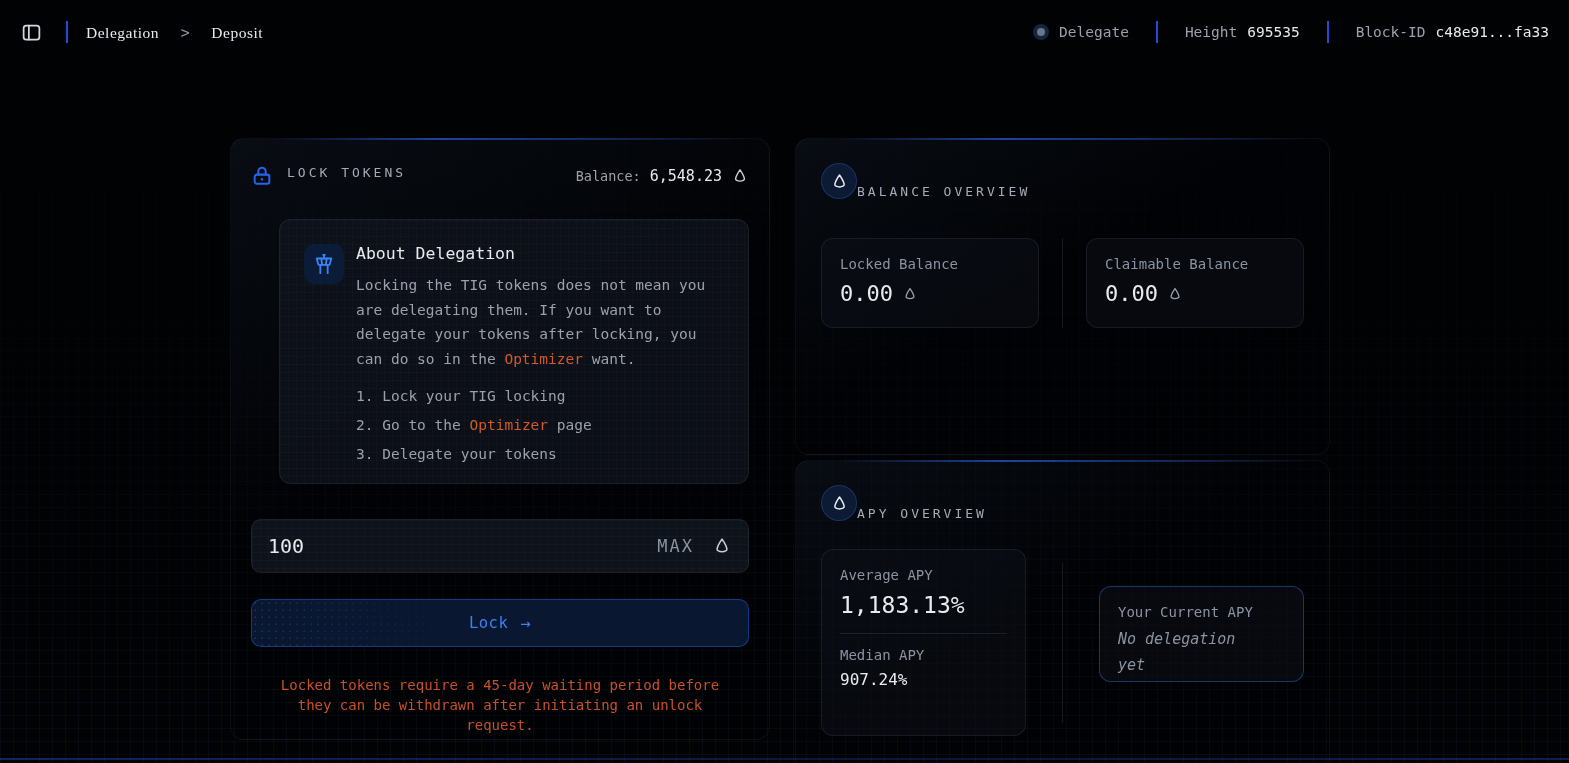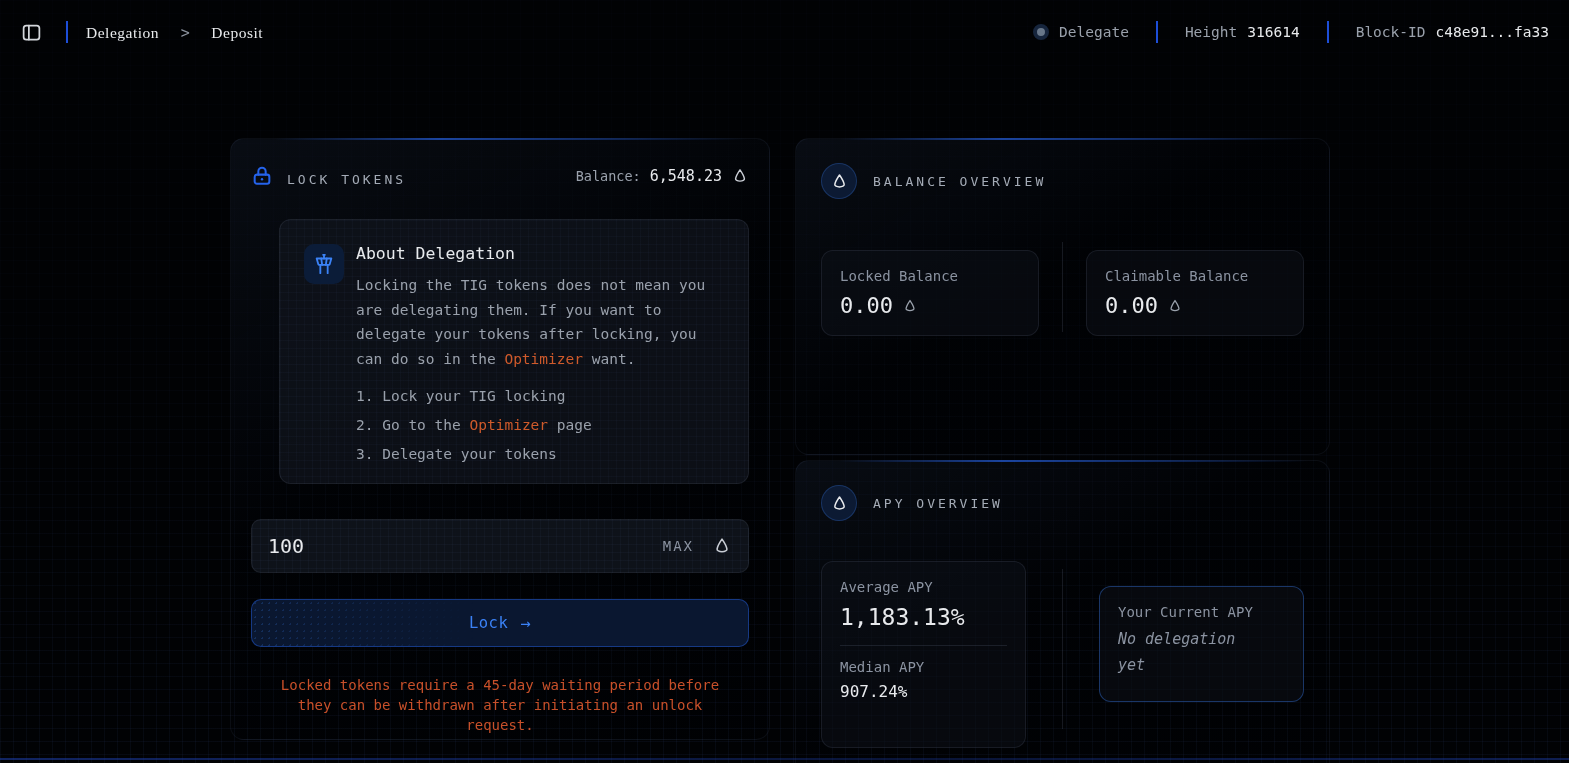--- a/index.html
+++ b/index.html
@@ -42,21 +42,21 @@
     background:linear-gradient(150deg, rgba(22,30,46,.38), rgba(4,7,12,.12) 45%, rgba(2,4,8,.05));
     border:1px solid rgba(95,115,155,.10); }
   .card::before{ content:""; position:absolute; top:-1px; left:8%; right:4%; height:2px; border-radius:2px;
     background:linear-gradient(90deg, transparent, rgba(37,99,235,.65) 35%, rgba(37,99,235,.30) 75%, transparent); }
 
   .caps-title{ color:#a4abb6; font-size:13px; letter-spacing:3px; }
 
   
   #lock-card{ left:230px; top:138px; width:540px; height:602px; padding:24px 20px 0; }
   .lock-head{ display:flex; align-items:center; justify-content:space-between; height:26px; }
-  .lock-head-left{ display:flex; align-items:flex-end; gap:14px; }
+  .lock-head-left{ display:flex; align-items:flex-start; gap:14px; }
   .balance-wrap{ display:flex; align-items:center; gap:9px; }
   .balance-label{ color:#9aa1ac; font-size:13.5px; }
   .balance-value{ color:#e8eaed; font-size:15px; }
   .token-icon{ color:#c9cdd4; display:inline-flex; }
 
   .about-box{ margin-top:30px; height:265px; border-radius:12px; padding:24px 24px;
     background:rgba(17,21,29,.72); border:1px solid rgba(130,140,160,.13);
     background-image:
       linear-gradient(rgba(90,110,160,.05) 1px, transparent 1px),
       linear-gradient(90deg, rgba(90,110,160,.05) 1px, transparent 1px);
@@ -71,57 +71,57 @@
 
   .amount-row{ margin-top:35px; height:54px; border-radius:10px;
     background:rgba(16,20,28,.88); border:1px solid rgba(130,140,160,.12);
     background-image:
       linear-gradient(rgba(90,110,160,.06) 1px, transparent 1px),
       linear-gradient(90deg, rgba(90,110,160,.06) 1px, transparent 1px);
     background-size:8px 8px;
     display:flex; align-items:center; padding:0 16px; }
   .amount-input{ flex:1; background:transparent; border:none; outline:none; color:#e8eaed;
     font-size:20px; font-family:inherit; }
-  .max-btn{ background:none; border:none; color:#8b93a1; font-size:14px; letter-spacing:2px;
+  .max-btn{ background:none; border:none; color:#8b93a1; font-size:17px; letter-spacing:2px;
     cursor:pointer; font-family:inherit; margin-right:18px; }
 
   .lock-btn{ margin-top:26px; width:100%; height:48px; border-radius:10px; position:relative;
     background:#0a1730; border:1px solid rgba(37,99,235,.45); color:#3b82f6;
     font-size:15.5px; font-family:inherit; cursor:pointer; letter-spacing:.5px;
     display:flex; align-items:center; justify-content:center; gap:12px; overflow:hidden; }
   .lock-btn::before{ content:""; position:absolute; left:0; top:0; bottom:0; width:45%;
     background-image:radial-gradient(rgba(59,130,246,.22) 1px, transparent 1px); background-size:7px 7px;
     -webkit-mask-image:linear-gradient(90deg,#000,transparent); mask-image:linear-gradient(90deg,#000,transparent); }
   .lock-arrow{ font-size:17px; }
 
   .warning-text{ margin:28px auto 0; width:480px; text-align:center;
     color:#c8502a; font-size:14px; line-height:20px; }
 
   
   #balance-card{ left:795px; top:138px; width:535px; height:317px; padding:24px 25px 0; }
   #apy-card{ left:795px; top:460px; width:535px; height:320px; padding:24px 25px 0; }
-  .ov-head{ display:flex; align-items:center; gap:16px; }
+  .ov-head{ display:flex; align-items:flex-end; }
   .ov-badge{ width:36px; height:36px; border-radius:50%; background:#0c1a33;
     border:1px solid rgba(59,130,246,.25); display:flex; align-items:center; justify-content:center; color:#e8eaed; }
   .ov-row{ display:flex; justify-content:space-between; }
   #balance-card .ov-row{ margin-top:39px; }
   #apy-card .ov-row{ margin-top:28px;gap:36px; }
   .mini-card{ width:218px; border-radius:12px; background:rgba(12,16,24,.55);
-    border:1px solid rgba(130,145,170,.14); padding:17px 18px;margin-top:12px; }
+    border:1px solid rgba(130,145,170,.14); padding:17px 18px; }
   .mini-label{ color:#8b93a1; font-size:14px; }
   .mini-value-row{ display:flex; align-items:center; gap:9px; margin-top:9px; }
   .mini-value{ color:#e8eaed; font-size:22px; }
   .v-div{ width:1px; align-self:center; background:rgba(120,135,160,.18); }
   .v-div.h90{ height:90px; }
   .v-div.h160{ height:160px; }
   .mini-card.apy-left{ height:187px; }
   .apy-big{ color:#e8eaed; font-size:23px; margin-top:9px; }
   .apy-hr{ border:none; border-top:1px solid rgba(120,135,160,.18); margin:15px 0 13px; }
   .apy-med{ color:#e8eaed; font-size:16px; margin-top:7px; }
-  .mini-card.apy-right{ height:116px; margin-top:37px; border-color:rgba(59,130,246,.38); }
+  .mini-card.apy-right{ height:96px; margin-top:37px; border-color:rgba(59,130,246,.38); }
   .apy-none{ color:#8b93a1; font-size:15px; font-style:italic; line-height:26px; margin-top:6px; width:150px; }
   svg{ display:block; }
 </style>
 </head>
 <body>
 
 <div id="app">
   <div id="grid-overlay"></div>
 
   <header class="topbar">
@@ -140,21 +140,21 @@
         <span class="crumb-sep">&gt;</span>
         <button class="crumb">Deposit</button>
       </nav>
     </div>
 
     <div class="tb-right">
       <span class="status-dot"></span>
       <span class="tb-label">Delegate</span>
       <span class="tb-div wide"></span>
       <span class="tb-label">Height</span>
-      <span class="tb-value">316614</span>
+      <span class="tb-value">695535</span>
       <span class="tb-div wide"></span>
       <span class="tb-label">Block-ID</span>
       <span class="tb-value">c48e91...fa33</span>
     </div>
   </header>
 
   <section class="card" id="lock-card">
     <div class="lock-head">
       <div class="lock-head-left">
         <span style="color:#2563eb">

